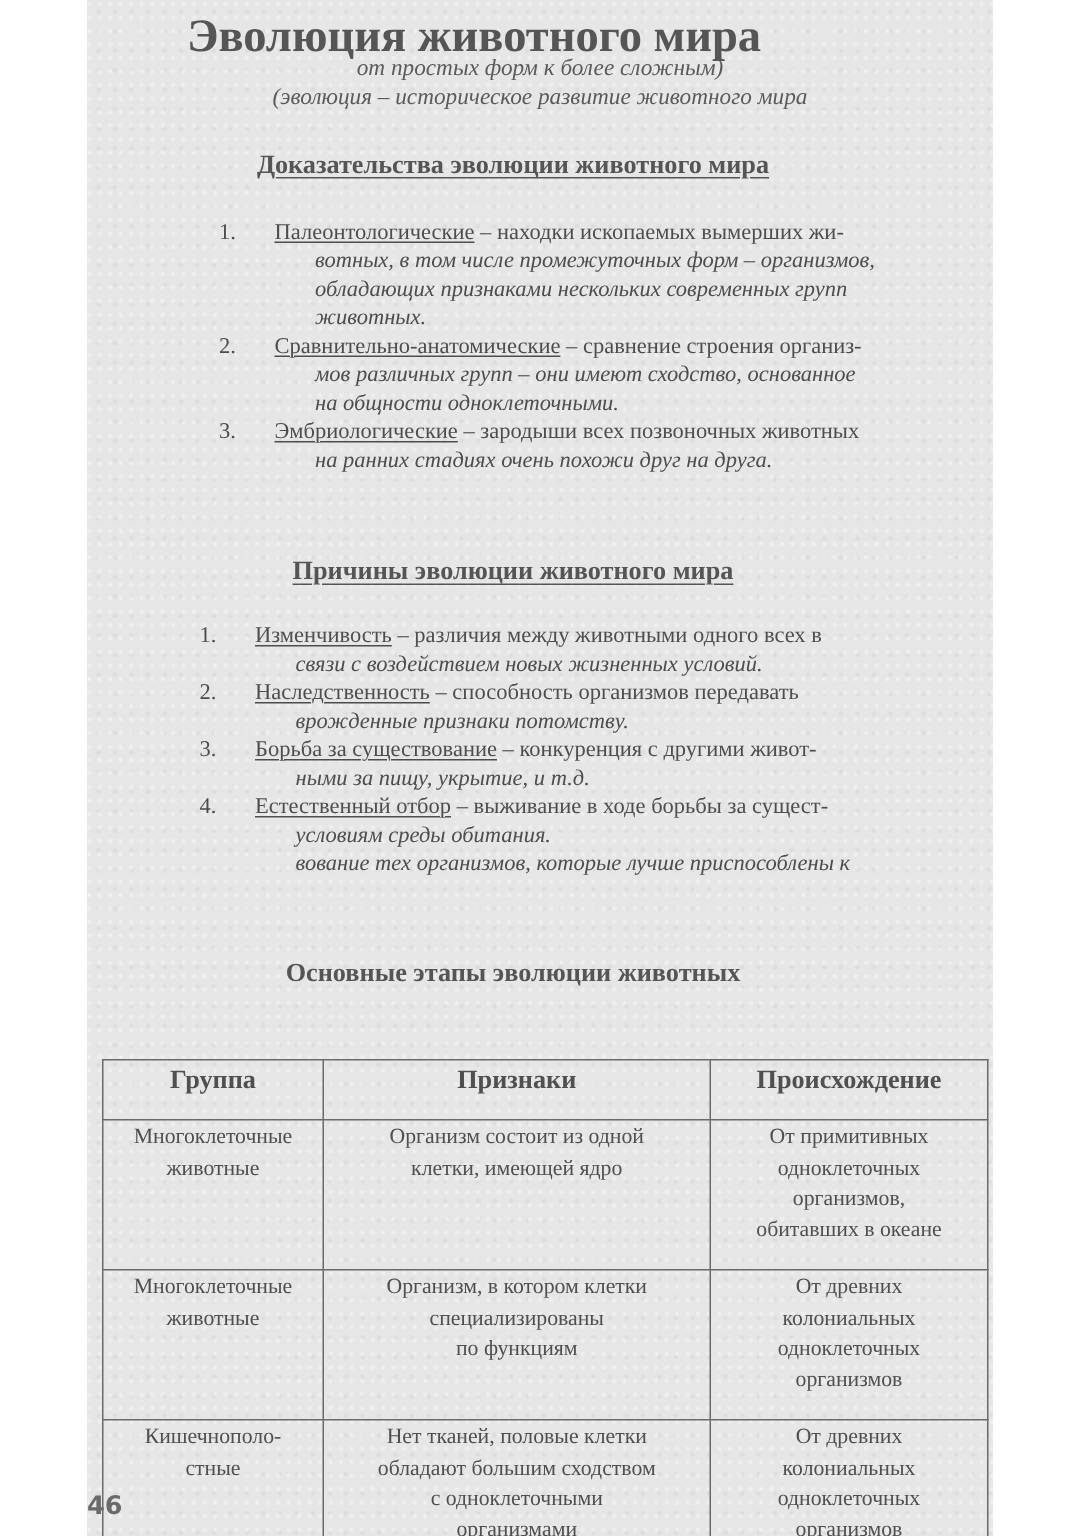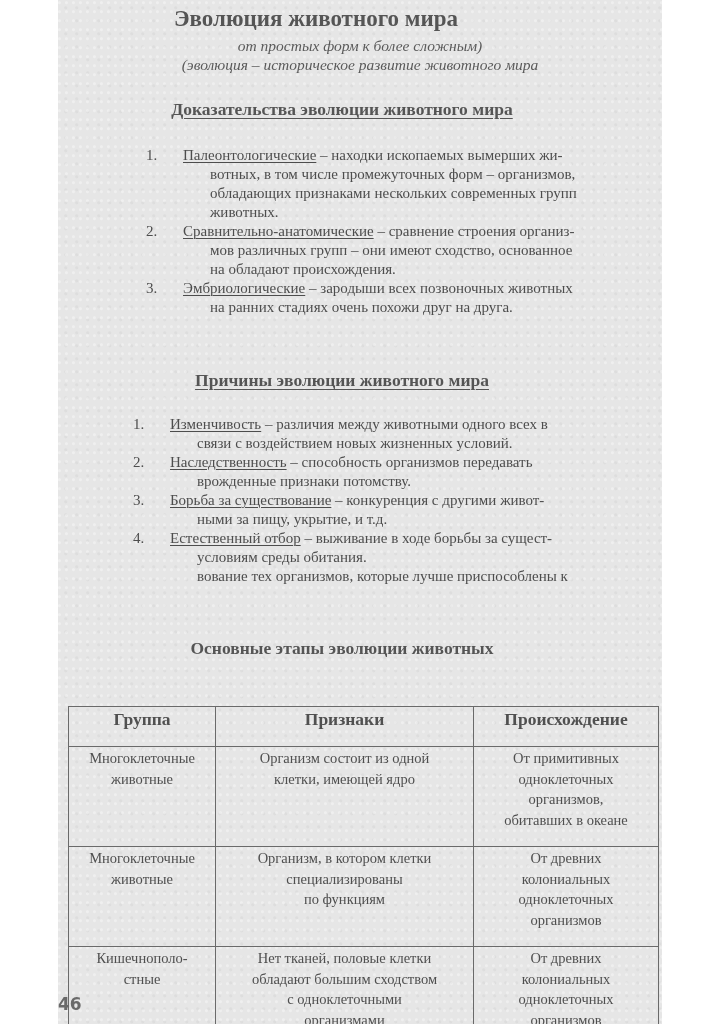--- a/index.html
+++ b/index.html
@@ -27,21 +27,21 @@
         radial-gradient(circle at 70% 60%, rgba(200,200,200,0.3) 0 1px, transparent 2px);
       background-size: 7px 9px, 11px 13px;
     }
     .title {
       position: absolute;
       top: 6px;
       left: 0;
       width: 516px;
       text-align: center;
       font-weight: bold;
-      font-size: 23px;
+      font-size: 31px;
       color: #555;
       margin: 0;
     }
     .subtitle {
       position: absolute;
       top: 36px;
       left: 0;
       width: 604px;
       text-align: center;
       font-style: italic;
@@ -102,20 +102,21 @@
       padding-left: 37px;
     }
     .list.causes {
       top: 415px;
       left: 75px;
       width: 520px;
     }
     .hang {
       display: block;
       padding-left: 27px;
+      font-style: italic;
     }
     .first-line {
       display: block;
     }
 
     table.stages {
       position: absolute;
       left: 68px;
       top: 706px;
       width: 590px;
@@ -170,21 +171,21 @@
       <span class="num">1.</span>
       <span class="first-line"><span class="term">Палеонтологические</span><span> – находки ископаемых вымерших жи-</span></span>
       <span class="hang">вотных, в том числе промежуточных форм – организмов,</span>
       <span class="hang">обладающих признаками нескольких современных групп</span>
       <span class="hang">животных.</span>
     </li>
     <li>
       <span class="num">2.</span>
       <span class="first-line"><span class="term">Сравнительно-анатомические</span><span> – сравнение строения организ-</span></span>
       <span class="hang">мов различных групп – они имеют сходство, основанное</span>
-      <span class="hang">на обладают происхождения.</span>
+      <span class="hang">на общности одноклеточными.</span>
     </li>
     <li>
       <span class="num">3.</span>
       <span class="first-line"><span class="term">Эмбриологические</span><span> – зародыши всех  позвоночных животных</span></span>
       <span class="hang">на ранних стадиях очень похожи друг на друга.</span>
     </li>
   </ol>
 
   <h2 class="section-heading h-causes"><span>Причины эволюции животного мира</span></h2>
 

